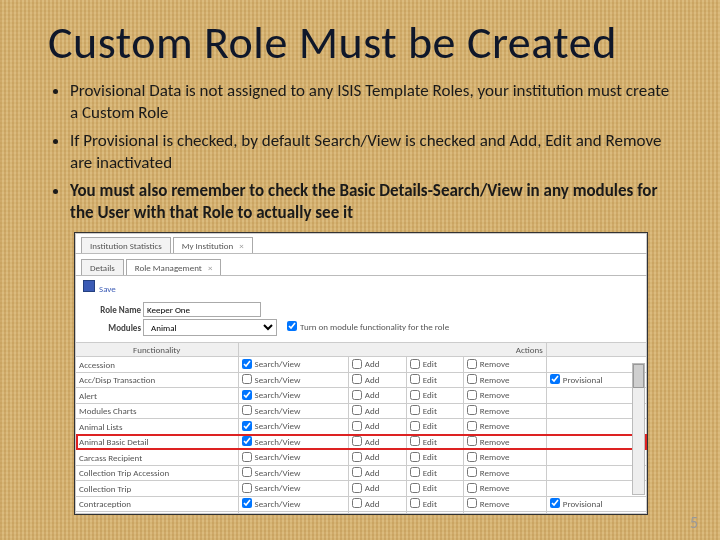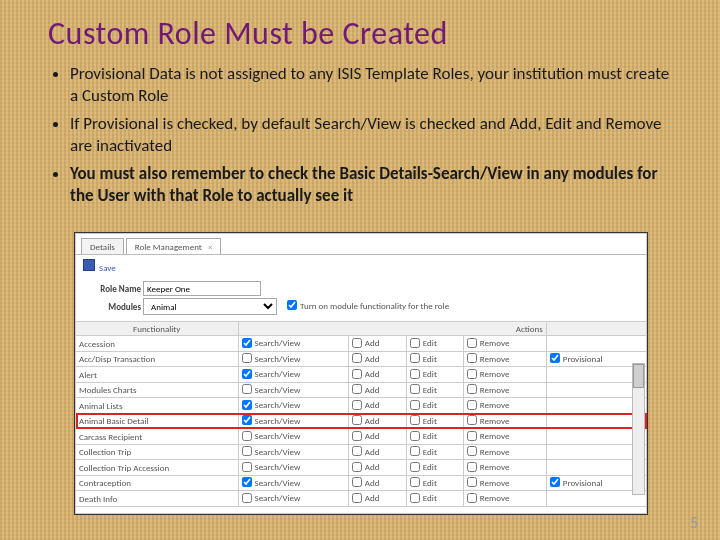--- a/index.html
+++ b/index.html
@@ -1,18 +1,18 @@
 <!DOCTYPE html>
 <html><head>
 <meta charset="utf-8">
 <style>
   html,body{margin:0;padding:0;width:720px;height:540px;font-family:"Calibri","Segoe UI",Arial,sans-serif;background:#d8b878;}
   body{background:repeating-linear-gradient(0deg,#d6b575 0,#d6b575 2px,#dbbb7e 2px,#dbbb7e 4px),repeating-linear-gradient(90deg,rgba(200,160,90,.25)0,rgba(200,160,90,.25)2px,transparent 2px,transparent 4px);background-blend-mode:multiply;}
   .slide{position:relative;width:720px;height:540px;box-sizing:border-box;padding:0 48px;}
-  h1{margin:0;padding:14px 0 6px 0;font-size:32px;font-weight:400;color:#701a75;letter-spacing:.5px;}
+  h1{margin:0;padding:14px 0 6px 0;font-size:46px;font-weight:400;color:#0f172a;letter-spacing:.5px;}
   ul.bullets{margin:4px 0 8px 0;padding-left:22px;font-size:17px;line-height:1.32;}
   ul.bullets li{margin-bottom:5px;color:#1a1a1a;list-style-type:disc;}
   ul.bullets li.strong{font-weight:700;}
   .shot{position:absolute;left:74px;top:232px;width:572px;height:281px;background:#fff;border:1px solid #333;box-shadow:0 0 0 1px #ccc inset;font-size:9px;color:#555;overflow:hidden;}
   .tabs1{display:flex;border-bottom:1px solid #bbb;padding:4px 6px 0 6px;}
   .tab{border:1px solid #aaa;border-bottom:none;padding:2px 8px;margin-right:2px;background:#f3f3f3;}
   .tab.active{background:#fff;}
   .tabs2{display:flex;border-bottom:1px solid #bbb;padding:3px 6px 0 6px;margin-top:2px;}
   .save{padding:4px 8px;color:#3b5bb5;}
   .save .icn{display:inline-block;width:10px;height:10px;background:#3b5bb5;margin-right:4px;border:1px solid #24407f;}
@@ -40,20 +40,27 @@
 <h1>Custom Role Must be Created</h1>
 
 <ul class="bullets">
   <li>Provisional Data is not assigned to any ISIS Template Roles, your institution must create a Custom Role</li>
   <li>If Provisional is checked, by default Search/View is checked and Add, Edit and Remove are inactivated</li>
   <li class="strong">You must also remember to check the Basic Details-Search/View in any modules for the User with that Role to actually see it</li>
 </ul>
 
 <div class="shot">
 
+  <div class="tabs1">
+    <div class="tab">Institution Statistics</div>
+    <div class="tab active">
+      <span>My Institution</span>
+      <span style="color:#999;margin-left:4px;">×</span>
+    </div>
+  </div>
   <div class="tabs2">
     <div class="tab">Details</div>
     <div class="tab active">
       <span>Role Management</span>
       <span style="color:#999;margin-left:4px;">×</span>
     </div>
   </div>
 
   <div class="save">
     <span class="icn"></span><span>Save</span>
@@ -222,41 +229,41 @@
                 <input type="checkbox" style="">
                 <span>Edit</span>
               </span></td>
             <td><span class="cb">
                 <input type="checkbox" style="">
                 <span>Remove</span>
               </span></td>
             <td></td>
           </tr>
           <tr>
+            <td>Collection Trip Accession</td>
+            <td><span class="cb">
+                <input type="checkbox" style="">
+                <span>Search/View</span>
+              </span></td>
+            <td><span class="cb">
+                <input type="checkbox" style="">
+                <span>Add</span>
+              </span></td>
+            <td><span class="cb">
+                <input type="checkbox" style="">
+                <span>Edit</span>
+              </span></td>
+            <td><span class="cb">
+                <input type="checkbox" style="">
+                <span>Remove</span>
+              </span></td>
+            <td></td>
+          </tr>
+          <tr>
             <td>Collection Trip</td>
-            <td><span class="cb">
-                <input type="checkbox" style="">
-                <span>Search/View</span>
-              </span></td>
-            <td><span class="cb">
-                <input type="checkbox" style="">
-                <span>Add</span>
-              </span></td>
-            <td><span class="cb">
-                <input type="checkbox" style="">
-                <span>Edit</span>
-              </span></td>
-            <td><span class="cb">
-                <input type="checkbox" style="">
-                <span>Remove</span>
-              </span></td>
-            <td></td>
-          </tr>
-          <tr>
-            <td>Collection Trip Accession</td>
             <td><span class="cb">
                 <input type="checkbox" style="">
                 <span>Search/View</span>
               </span></td>
             <td><span class="cb">
                 <input type="checkbox" style="">
                 <span>Add</span>
               </span></td>
             <td><span class="cb">
                 <input type="checkbox" style="">

